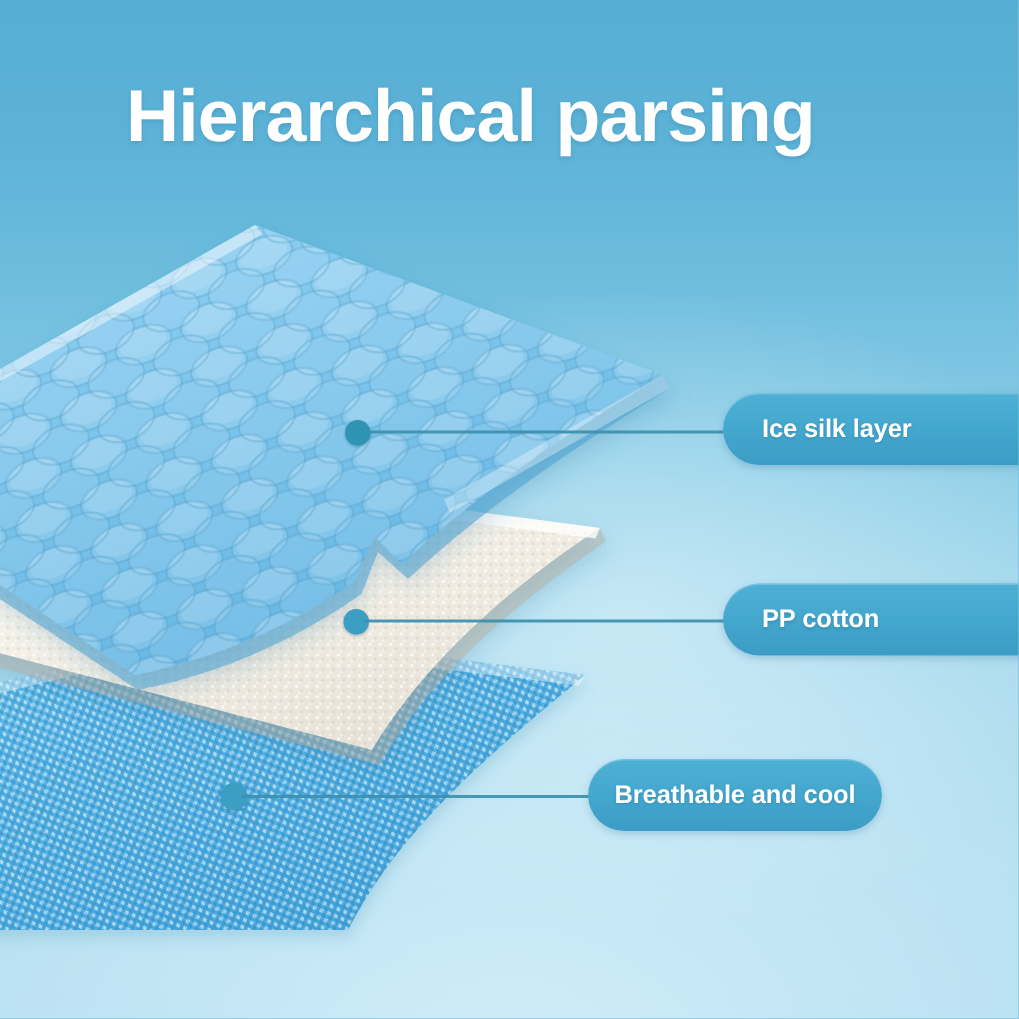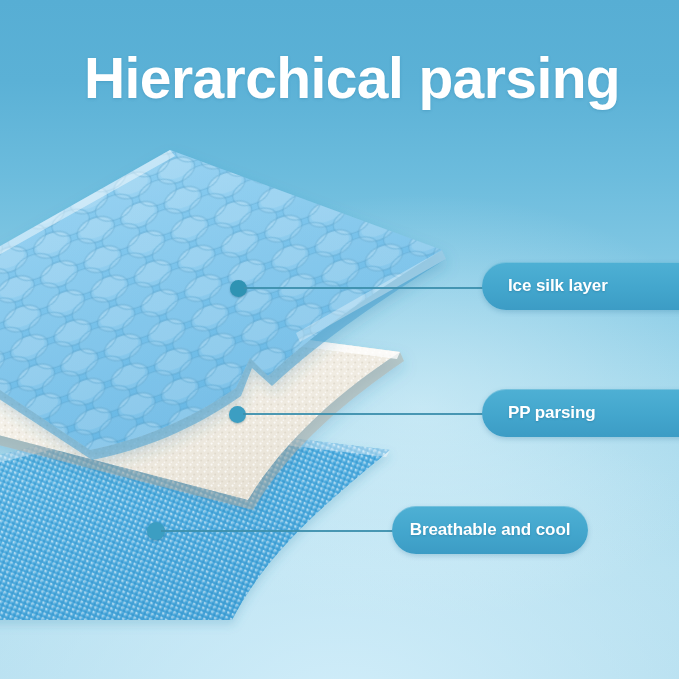--- a/index.html
+++ b/index.html
@@ -34,21 +34,21 @@
   .bg-sheen {
     position:absolute; inset:0;
     background:radial-gradient(ellipse 70% 45% at 62% 60%, rgba(226,245,252,0.55) 0%, rgba(226,245,252,0) 70%);
   }
 
   
   .title {
     position:absolute;
     left:84px; top:41px;
     width:520px;
-    font-size:57px;
+    font-size:49px;
     line-height:74px;
     font-weight:700;
     color:#ffffff;
     letter-spacing:-0.6px;
     text-shadow:0 1px 3px rgba(40,120,160,0.30);
     white-space:nowrap;
   }
 
   
   .illus { position:absolute; left:0; top:120px; width:520px; height:500px; }
@@ -231,21 +231,21 @@
     <span class="leader l1"></span>
     <div class="pill p1">
       <span class="pill-label">Ice silk layer</span>
     </div>
   </div>
 
   <div class="callout">
     <span class="dot d2"></span>
     <span class="leader l2"></span>
     <div class="pill p2">
-      <span class="pill-label">PP parsing</span>
+      <span class="pill-label">PP cotton</span>
     </div>
   </div>
 
   <div class="callout">
     <span class="dot d3"></span>
     <span class="leader l3"></span>
     <div class="pill p3">
       <span class="pill-label">Breathable and cool</span>
     </div>
   </div>

